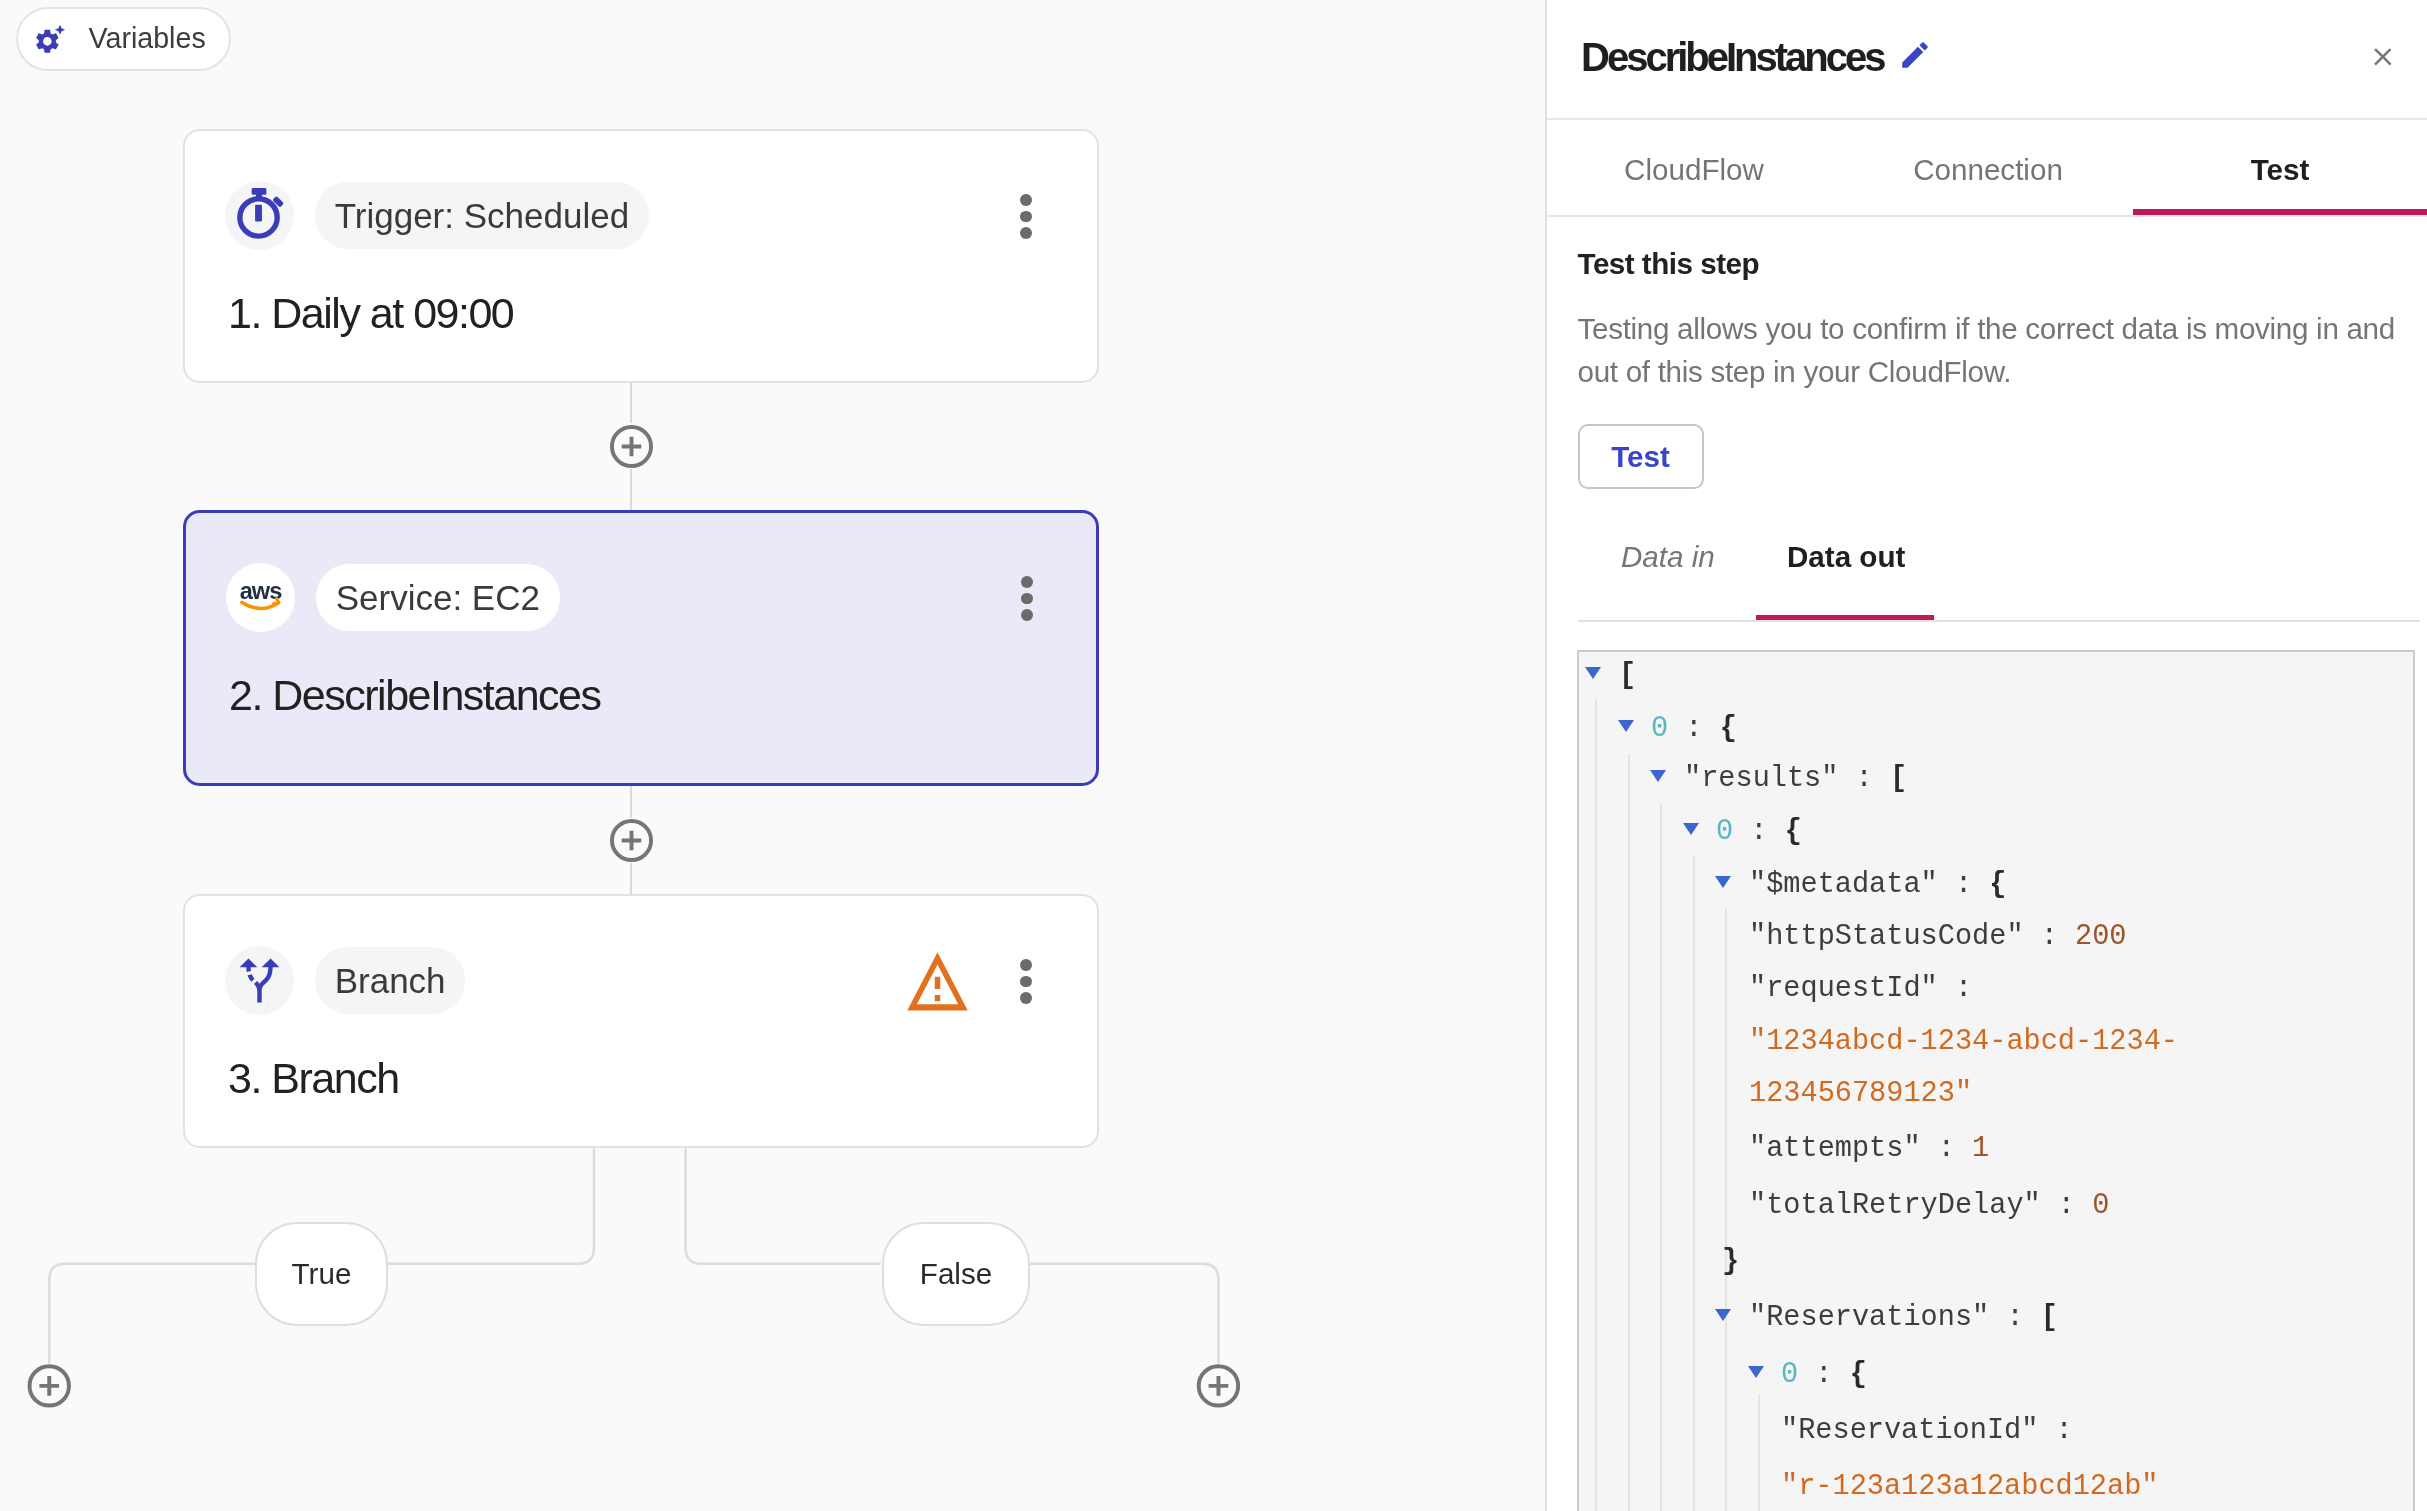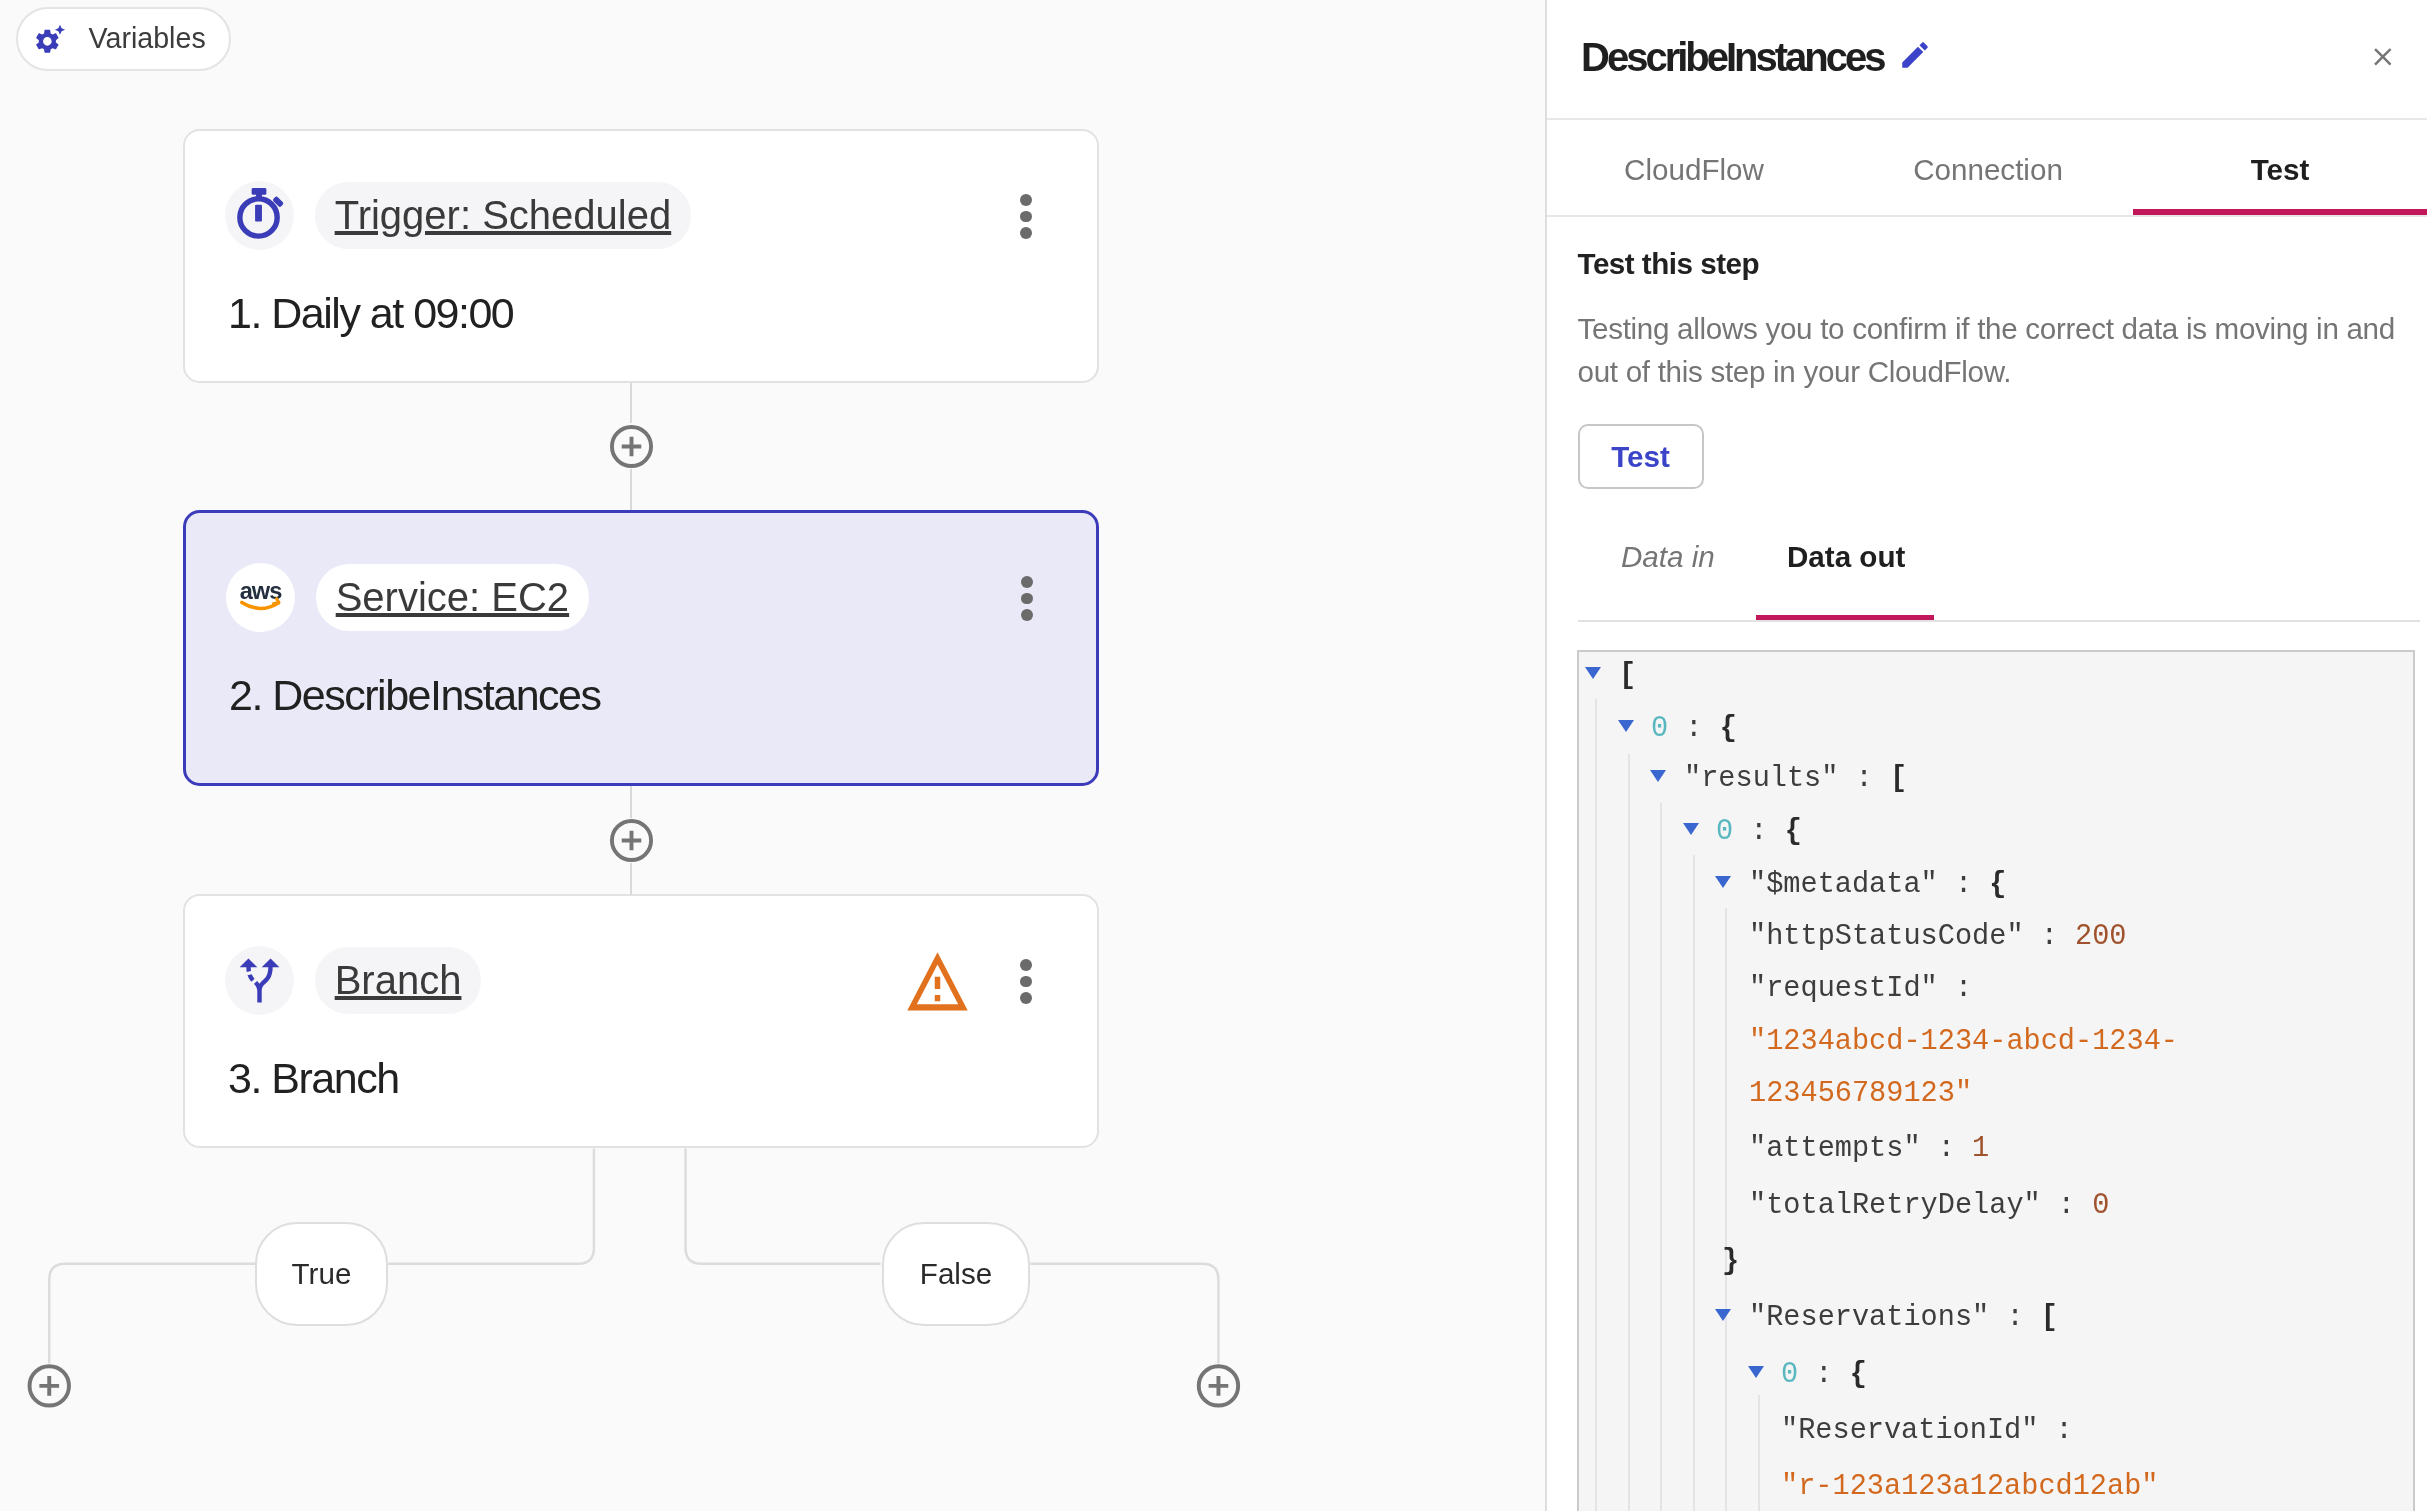--- a/index.html
+++ b/index.html
@@ -19,22 +19,22 @@
   .card { position:absolute; left:183px; width:916px; background:#ffffff;
     border:2px solid #e2e2e2; border-radius:16.7px; }
   #card1 { top:129px; height:254px; }
   #card2 { top:510px; height:276px; background:#e9e9f7; border:3px solid #3c3cba;padding-left:36px; }
   #card3 { top:894px; height:254px; }
 
   .chip-circle { position:absolute; left:40px; top:50px; width:69px; height:69px;
     border-radius:50%; background:#f5f5f7; display:flex; align-items:center; justify-content:center; }
   #card2 .chip-circle { background:#ffffff; }
   .pill { position:absolute; left:130px; top:51px; height:67px; border-radius:33px;
-    background:#f5f5f7; color:#3a3a3a; font-size:40px; display:flex; align-items:center;
-    padding:0 19.7px;text-decoration:underline; }
+    background:#f5f5f7; color:#3a3a3a; font-size:35px; display:flex; align-items:center;
+    padding:0 19.7px; }
   #card2 .pill { background:#ffffff; }
   .card-title { position:absolute; left:43px; top:158px; font-size:43px; font-weight:400; color:#212121; letter-spacing:-1.5px; }
   .kebab { position:absolute; left:835px; top:63px; width:11.8px; }
   .kebab i { display:block; width:11.8px; height:11.8px; border-radius:50%; background:#6b6b6b; margin-bottom:4.9px; }
   .warn { position:absolute; left:722px; top:56px; }
 
   .connector-line { position:absolute; width:2px; background:#d9d9d9; left:630px; }
   .plusc { position:absolute; width:45px; height:45px; }
 
   .branch-pill { position:absolute; top:1222px; height:104px; background:#ffffff;

